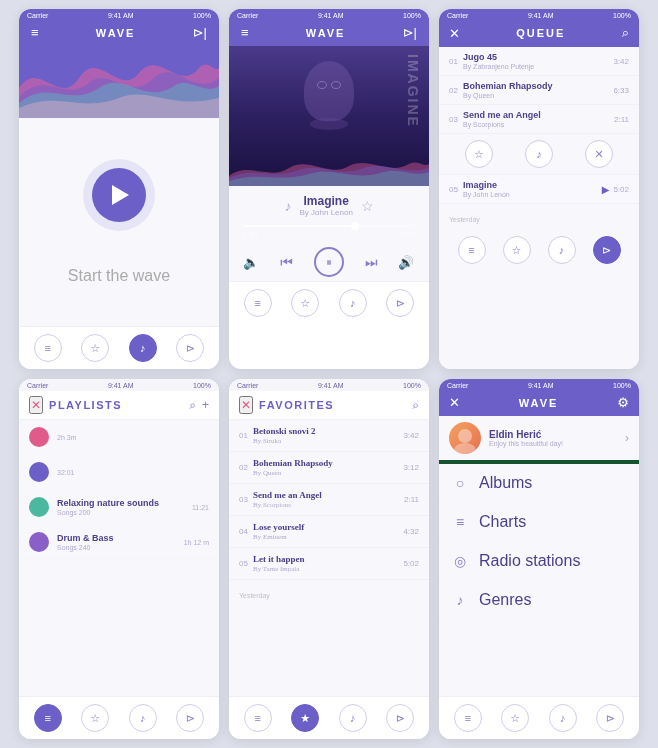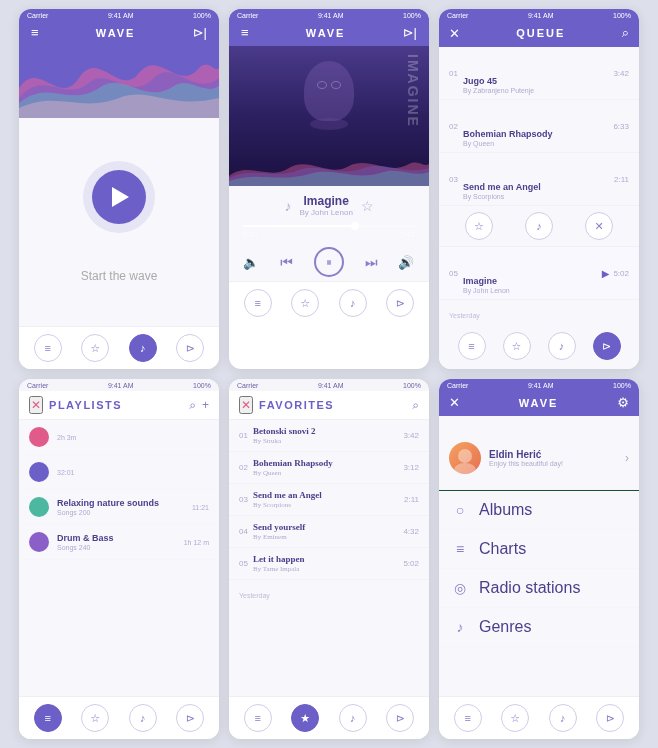--- a/index.html
+++ b/index.html
@@ -103,21 +103,21 @@
     .play-triangle {
       width: 0;
       height: 0;
       border-top: 10px solid transparent;
       border-bottom: 10px solid transparent;
       border-left: 17px solid #fff;
       margin-left: 3px;
     }
     .start-wave-text {
       color: #aaa;
-      font-size: 12px;
+      font-size: 16px;
       font-weight: 400;
       margin-top: 20px;
     }
     .progress-bar-bg {
       height: 2px;
       background: rgba(255,255,255,0.3);
       border-radius: 2px;
       position: relative;
     }
     .progress-bar-fill {
@@ -152,21 +152,21 @@
       justify-content: space-between;
     }
     .queue-header .title { color: #fff; font-size: 11px; font-weight: 700; letter-spacing: 2px; }
     .queue-item {
       display: flex;
       align-items: center;
       padding: 5px 10px;
       border-bottom: 1px solid #f0f0f6;
     }
     .q-num { color: #b0aad0; font-size: 8px; width: 14px; flex-shrink: 0; }
-    .q-info { flex: 1; margin-top: 24px; }
+    .q-info { flex: 1; }
     .q-title { color: #4a3f8a; font-size: 9px; font-weight: 600; }
     .q-artist { color: #b0aad0; font-size: 7px; margin-top: 1px; }
     .q-duration { color: #b0aad0; font-size: 8px; }
     .q-actions {
       display: flex;
       justify-content: space-around;
       padding: 6px 10px;
       border-bottom: 1px solid #f0f0f6;
     }
     .q-action-btn {
@@ -253,23 +253,22 @@
     .wave-menu-header {
       background: #6c5fc7;
       padding: 4px 10px 6px;
       display: flex;
       align-items: center;
       justify-content: space-between;
     }
     .user-row {
       display: flex;
       align-items: center;
-      padding: 16px 10px;
-      border-bottom: 1px solid #14532d;
-      margin-top: 10px;
+      padding: 6px 10px;
+      border-bottom: 4px solid #14532d;
     }
     .user-avatar {
       width: 32px; height: 32px;
       border-radius: 50%;
       background: linear-gradient(135deg, #f4a261, #e76f51);
       margin-right: 8px;
       flex-shrink: 0;
       overflow: hidden;
       display: flex;
       align-items: center;
@@ -566,21 +565,21 @@
         <span class="fav-num">03</span>
         <div class="fav-info">
           <div class="fav-title">Send me an Angel</div>
           <div class="fav-artist">By Scorpions</div>
         </div>
         <span class="fav-duration">2:11</span>
       </div>
       <div class="fav-item">
         <span class="fav-num">04</span>
         <div class="fav-info">
-          <div class="fav-title">Send yourself</div>
+          <div class="fav-title">Lose yourself</div>
           <div class="fav-artist">By Eminem</div>
         </div>
         <span class="fav-duration">4:32</span>
       </div>
       <div class="fav-item">
         <span class="fav-num">05</span>
         <div class="fav-info">
           <div class="fav-title">Let it happen</div>
           <div class="fav-artist">By Tame Impala</div>
         </div>

